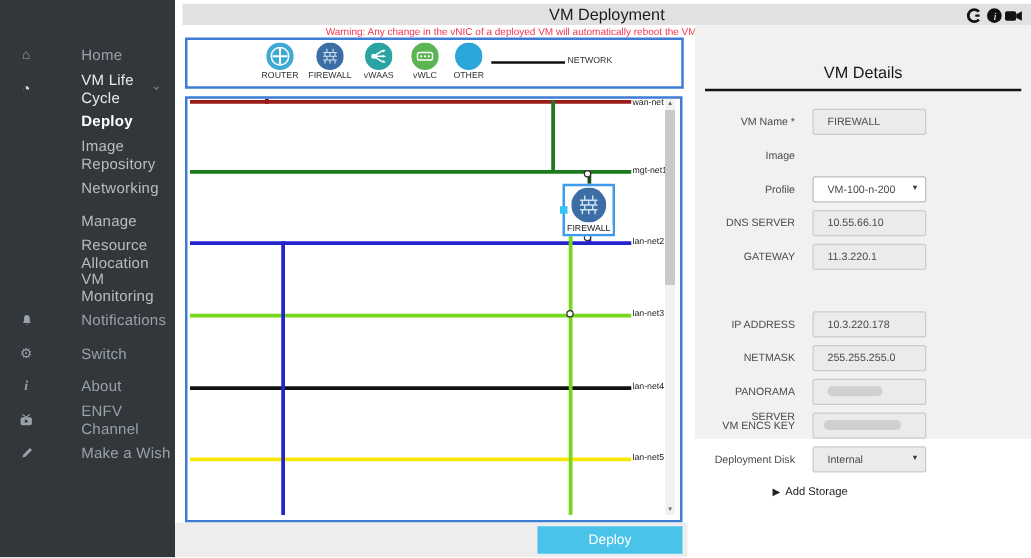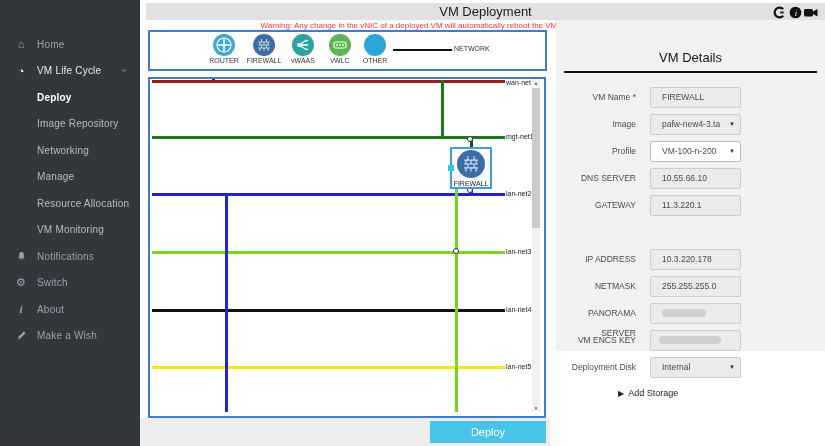--- a/index.html
+++ b/index.html
@@ -2,21 +2,21 @@
 <html><head>
 <meta charset="utf-8">
 <style>
   html,body{margin:0;padding:0;background:#fff;}
   .app{position:relative;width:825px;height:446px;overflow:hidden;
        font-family:"Liberation Sans",sans-serif;background:#fff;}
   
   .sidebar{position:absolute;left:0;top:0;width:140px;height:446px;background:#32373b;padding-top:31px;box-sizing:border-box;}
   .side-item{display:flex;align-items:center;height:26.5px;padding-left:12px;cursor:pointer;position:relative;}
   .si-icon{width:18px;color:#9aa1a7;font-size:11px;display:inline-flex;align-items:center;justify-content:center;margin-right:7px;flex:0 0 18px;}
-  .si-label{font-size:10px;color:#9aa1a7;letter-spacing:.2px;}
+  .si-label{font-size:12px;color:#9aa1a7;letter-spacing:.2px;margin-left:28px;}
   .side-item.parent .si-label,.side-item.parent .si-icon{color:#e8eaec;}
   .side-item.sub{padding-left:37px;}
   .side-item.sub .si-label{color:#b8bdc2;}
   .side-item.active .si-label{color:#ffffff;font-weight:bold;}
   .chev{position:absolute;right:14px;color:#8b9196;font-size:10px;}
   .chev.down{transform:rotate(90deg);}
   
   .content{position:absolute;left:140px;top:0;width:685px;height:446px;background:#ffffff;}
   .headerbar{position:absolute;left:6px;top:3px;right:0;height:17px;background:#e1e1e1;}
   .page-title{position:absolute;left:0;right:0;top:1px;text-align:center;font-size:13px;color:#1c1c1c;}
@@ -107,20 +107,30 @@
     <div class="side-item">
       <span class="si-icon">⚙</span>
       <span class="si-label">Switch</span>
     </div>
     <div class="side-item">
       <span class="si-icon" style="font-family:'Liberation Serif',serif;font-weight:bold;font-style:italic;">i</span>
       <span class="si-label">About</span>
     </div>
     <div class="side-item">
       <span class="si-icon">
+        <svg width="12" height="12" viewBox="0 0 16 16">
+            <path d="M4 2 L8 5 M12 2 L8 5" stroke="#9aa1a7" stroke-width="1.2" fill="none"></path>
+            <rect x="2" y="5" width="12" height="8.5" rx="2" fill="#9aa1a7"></rect>
+            <path d="M6.5 7 L10.5 9.2 L6.5 11.4 Z" fill="#32373b"></path>
+          </svg>
+      </span>
+      <span class="si-label">ENFV Channel</span>
+    </div>
+    <div class="side-item">
+      <span class="si-icon">
         <svg width="11" height="11" viewBox="0 0 16 16">
             <path d="M2 14 L4 9.5 L11.5 2 L14 4.5 L6.5 12 Z" fill="#9aa1a7"></path>
             <path d="M2 14 L4.3 13.2 L2.8 11.7 Z" fill="#32373b"></path>
           </svg>
       </span>
       <span class="si-label">Make a Wish</span>
     </div>
   </div>
 
   <div class="content">
@@ -255,21 +265,20 @@
     <div class="panel">
       <div class="panel-title">VM Details</div>
       <div class="panel-rule"></div>
 
       <div class="row" style="top:67px">
         <div class="flabel">VM Name *</div>
         <div class="finput">FIREWALL</div>
       </div>
       <div class="row" style="top:94px">
         <div class="flabel">Image</div>
-        <div class="finput sel"><span>pafw-new4-3.ta</span><span class="caret">▼</span></div>
       </div>
       <div class="row" style="top:121px">
         <div class="flabel">Profile</div>
         <div class="finput sel white"><span>VM-100-n-200</span><span class="caret">▼</span></div>
       </div>
       <div class="row" style="top:148px">
         <div class="flabel">DNS SERVER</div>
         <div class="finput">10.55.66.10</div>
       </div>
       <div class="row" style="top:175px">

